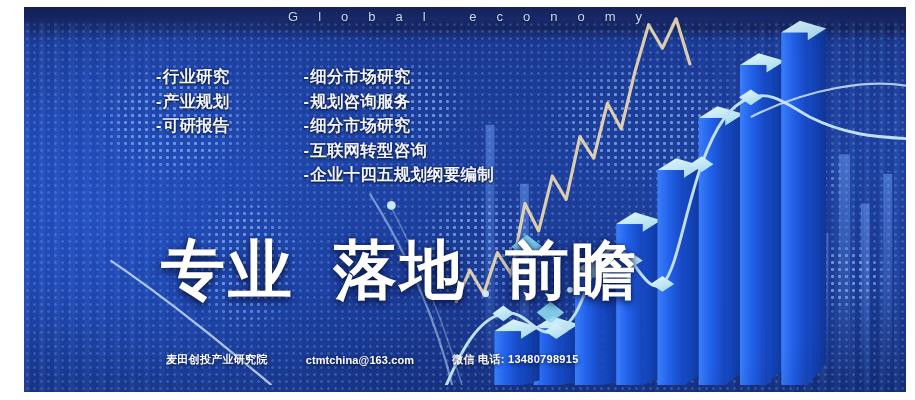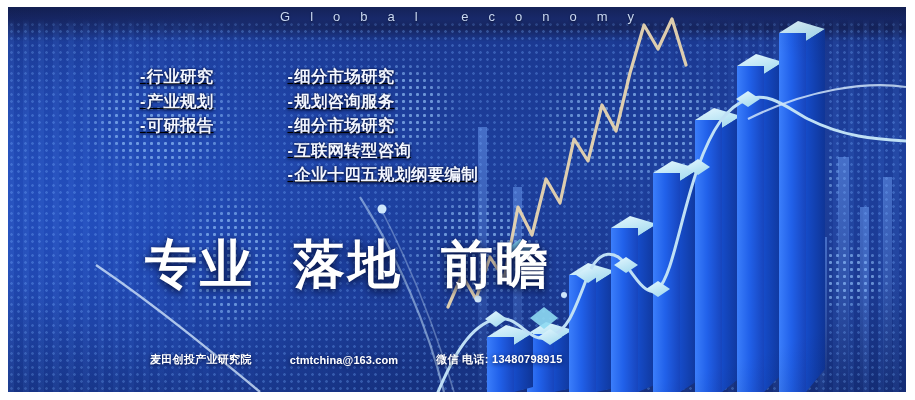--- a/index.html
+++ b/index.html
@@ -14,21 +14,21 @@
     font-family: "Liberation Sans", "DejaVu Sans", sans-serif;
   }
 
   
   #banner {
     position: relative;
     width: 915px;
     height: 400px;
     background: #ffffff;
     box-sizing: border-box;
-    padding: 7px 9px 8px 8px;
+    padding: 7px 9px 8px 24px;
   }
 
   
   .canvas {
     position: relative;
     width: 100%;
     height: 100%;
     overflow: hidden;
     background:
       radial-gradient(ellipse 70% 120% at 8% 55%, rgba(40,92,220,.55) 0%, rgba(26,58,158,0) 62%),
@@ -111,21 +111,20 @@
   }
 
   
   .lists {
     position: absolute;
     top: 57px;
     left: 132px;
     display: flex;
     gap: 74px;
     z-index: 6;
-    text-decoration: underline;
   }
   .list-col { display: flex; flex-direction: column; }
   .list-item {
     color: #f2f6ff;
     font-size: 16.5px;
     font-weight: 700;
     line-height: 24.6px;
     white-space: nowrap;
     letter-spacing: .2px;
     text-shadow: 0 1px 3px rgba(4,14,54,.95), 0 0 2px rgba(4,14,54,.8);
@@ -139,21 +138,21 @@
     left: 137px;
     z-index: 6;
     display: flex;
     align-items: baseline;
     gap: 38px;
     white-space: nowrap;
   }
   .headline span {
     color: #ffffff;
     font-family: "Liberation Serif", "DejaVu Serif", serif;
-    font-size: 52px;
+    font-size: 64px;
     font-weight: 700;
     line-height: 1.02;
     letter-spacing: 3px;
     text-shadow: 0 3px 9px rgba(3,12,48,.85), 0 0 3px rgba(10,30,90,.7);
   }
 
   
   .footer {
     position: absolute;
     top: 345px;

